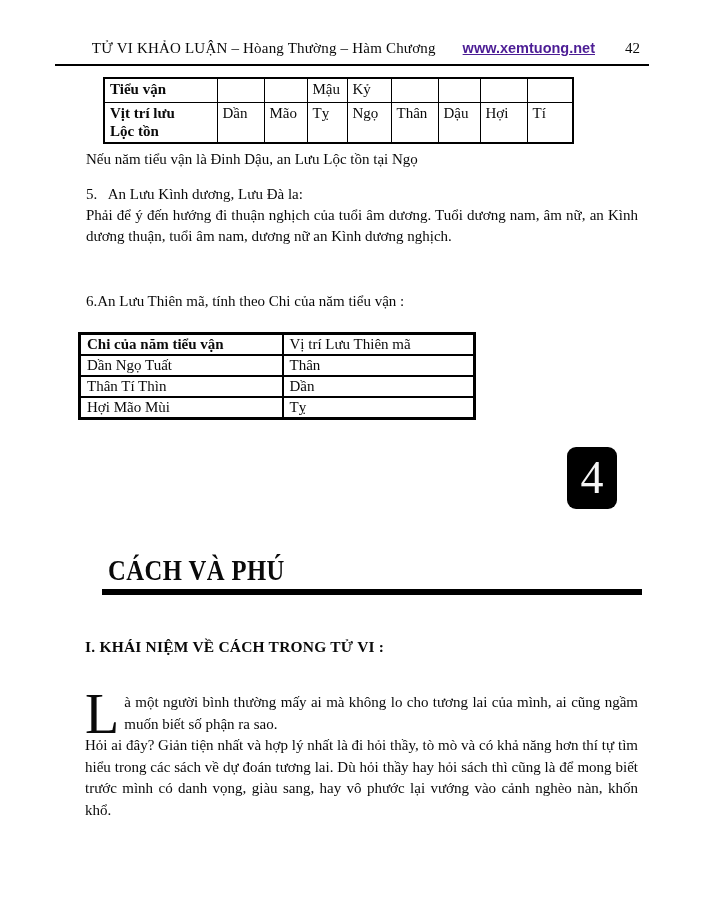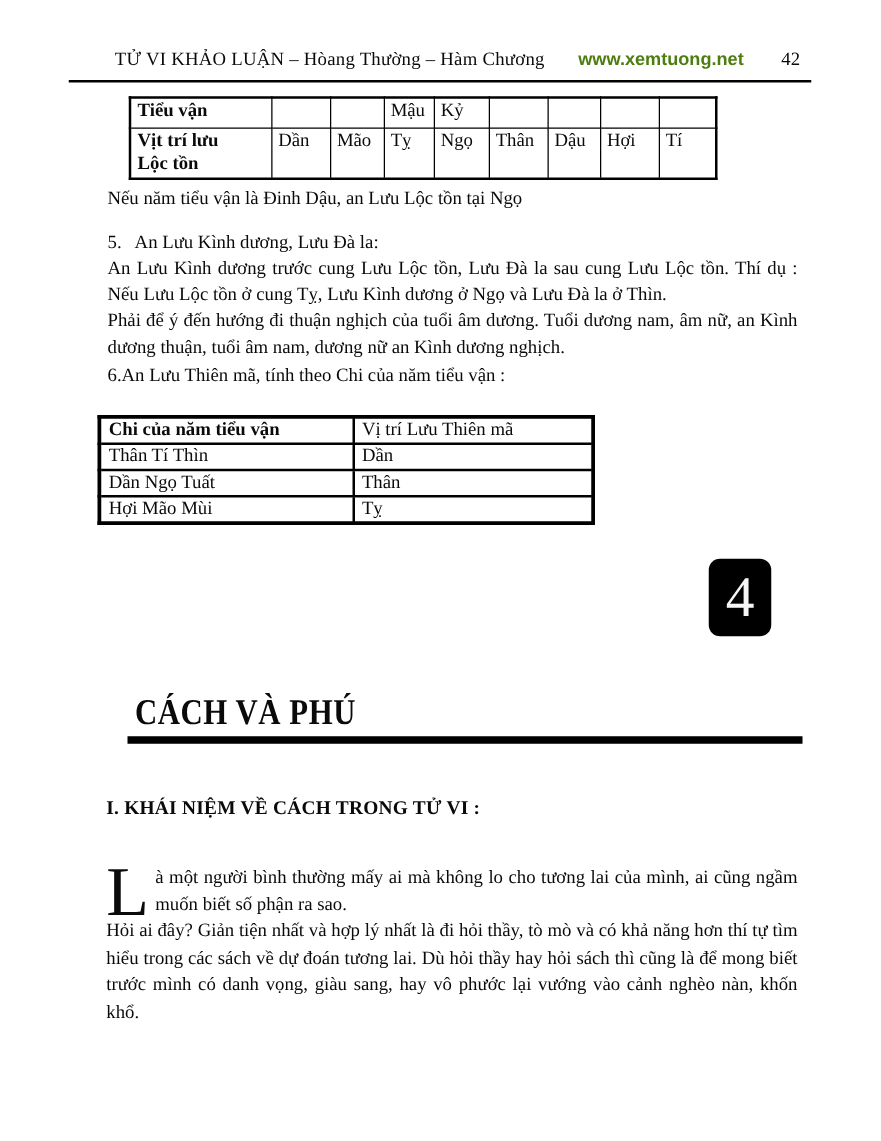--- a/index.html
+++ b/index.html
@@ -17,21 +17,21 @@
   .header {
     position: absolute;
     top: 40px; left: 65px; width: 575px;
     display: flex; align-items: baseline;
     font-size: 15px; white-space: nowrap;
   }
   .header-title { flex: 1 1 auto; letter-spacing: 0.2px; text-align: center; }
   .header-link {
     font-family: "Liberation Sans", "DejaVu Sans", sans-serif;
     font-weight: bold; font-size: 14.5px;
-    color: #4d7c0f; 
+    color: #4c1d95; text-decoration: underline;
     margin-right: 30px;
   }
   .header-pagenum { font-size: 15px; }
   .header-rule {
     position: absolute;
     top: 64px; left: 55px; width: 594px; height: 2px;
     background: #000;
   }
 
   
@@ -173,43 +173,42 @@
       <td>Tí</td>
     </tr>
   </tbody>
     </table>
 
   <div class="bodytext note">Nếu năm tiểu vận là Đinh Dậu, an Lưu Lộc tồn tại Ngọ</div>
 
   <div class="bodytext item5">5.&nbsp;&nbsp; An Lưu Kình dương, Lưu Đà la:</div>
 
   <div class="bodytext para5">
-    <p>An Lưu Kình dương trước cung Lưu Lộc tồn, Lưu Đà la sau cung Lưu Lộc tồn. Thí dụ : Nếu Lưu Lộc tồn ở cung Tỵ, Lưu Kình dương ở Ngọ và Lưu Đà la ở Thìn.</p>
     <p>Phải để ý đến hướng đi thuận nghịch của tuổi âm dương. Tuổi dương nam, âm nữ, an Kình dương thuận, tuổi âm nam, dương nữ an Kình dương nghịch.</p>
   </div>
 
   <div class="bodytext item6">6.An Lưu Thiên mã, tính theo Chi của năm tiểu vận :</div>
 
   <table class="t2">
     <colgroup>
       <col style="width:203px">
         <col style="width:192px">
     </colgroup>
     <tbody>
         <tr>
       <td class="hdr-left">Chi của năm tiểu vận</td>
       <td>Vị trí Lưu Thiên mã</td>
     </tr>
     <tr>
+      <td>Dần Ngọ Tuất</td>
+      <td>Thân</td>
+    </tr>
+    <tr>
       <td>Thân Tí Thìn</td>
       <td>Dần</td>
-    </tr>
-    <tr>
-      <td>Dần Ngọ Tuất</td>
-      <td>Thân</td>
     </tr>
     <tr>
       <td>Hợi Mão Mùi</td>
       <td>Tỵ</td>
     </tr>
   </tbody>
     </table>
 
   <div class="chapter-badge">
     <span class="num">4</span>

